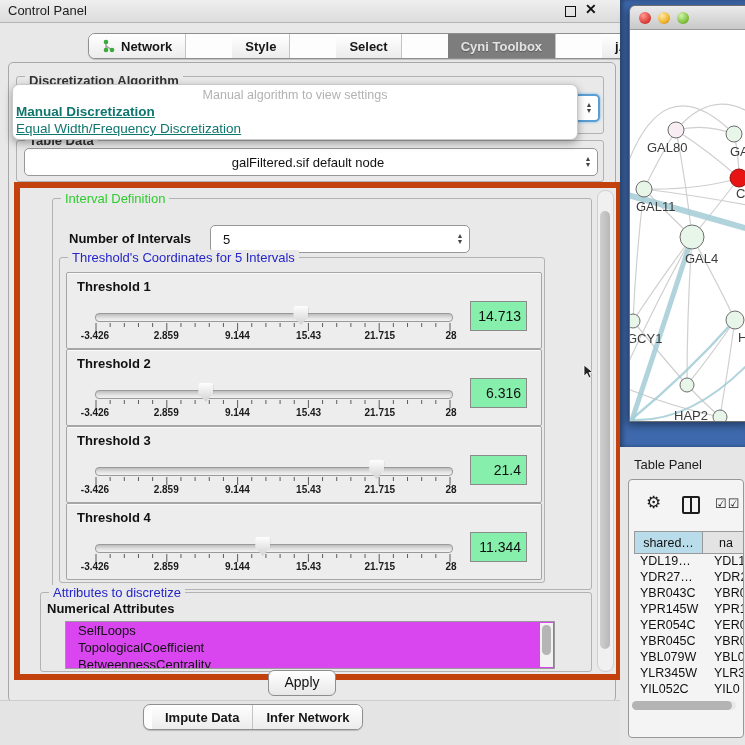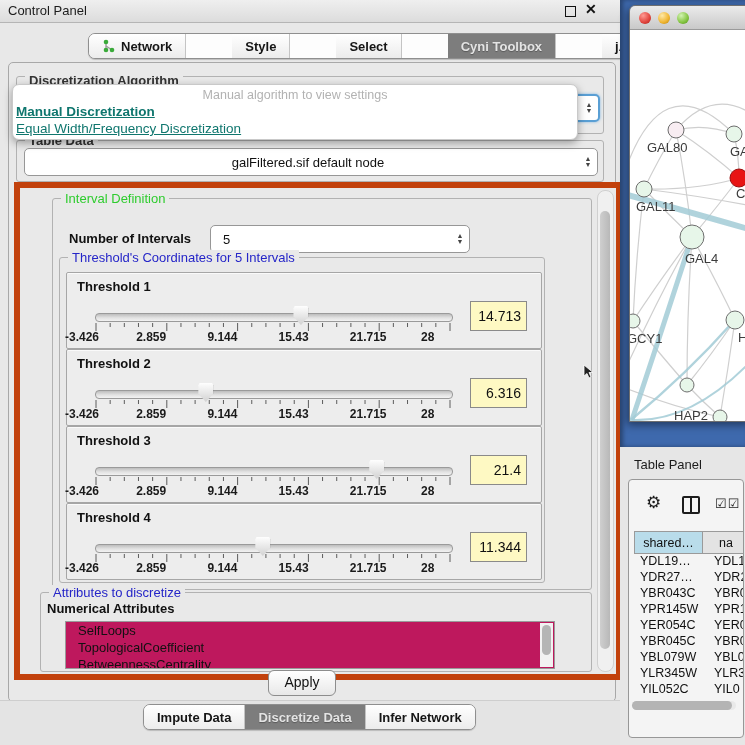--- a/index.html
+++ b/index.html
@@ -59,29 +59,29 @@
   .thr-row{position:absolute;left:6px;width:474px;height:75px;background:#ededed;
     border:1px solid #a6a6a6;border-radius:2px;box-shadow:inset 0 1px 0 #fafafa;}
   .thr-name{position:absolute;left:10px;top:6px;font-size:13px;font-weight:bold;color:#111;}
   .track{position:absolute;left:28px;top:40px;width:356px;height:7px;border-radius:4px;
     border:1px solid #9a9a9a;background:linear-gradient(#bdbdbd,#e2e2e2 55%,#f2f2f2);}
   .thumb{position:absolute;top:33px;width:15px;height:19px;
     background:linear-gradient(#fefefe,#d2d2d2);
     clip-path:polygon(8% 0,92% 0,100% 12%,100% 55%,50% 100%,0 55%,0 12%);
     filter:drop-shadow(0 0 1px #777);}
   .ticks{position:absolute;left:28px;top:50px;}
-  .tick-label{position:absolute;top:57px;width:60px;text-align:left;
-    font-size:12px;font-weight:bold;color:#1a1a1a;}
+  .tick-label{position:absolute;top:57px;width:60px;text-align:center;
+    font-size:10px;font-weight:bold;color:#1a1a1a;}
   .thr-value{position:absolute;right:14px;top:28px;width:50px;height:28px;
-    background:#fef9c3;border:1px solid #8a8a8a;font-size:14px;color:#111;
+    background:#86efac;border:1px solid #8a8a8a;font-size:14px;color:#111;
     text-align:right;line-height:28px;padding-right:5px;}
 
   .bold-label{font-size:13px;font-weight:bold;color:#111;}
 
-  .attr-list{position:absolute;background:#be185d;border:1px solid #9a9a9a;overflow:hidden;}
+  .attr-list{position:absolute;background:#d946ef;border:1px solid #9a9a9a;overflow:hidden;}
   .attr-item{font-size:13px;color:#111;line-height:17px;padding-left:12px;white-space:nowrap;}
   .list-scroll{position:absolute;top:1px;right:1px;width:13px;height:44px;background:#f2f2f2;}
   .list-thumb{position:absolute;left:1.5px;top:2px;width:9px;height:30px;
     background:#b5b5b5;border-radius:5px;}
 
   .apply-btn{left:268px;top:670px;width:66px;height:24px;
     background:linear-gradient(#ffffff,#e8e8e8);border:1px solid #8d8d8d;
     border-radius:6px;font-size:14px;color:#111;text-align:center;line-height:22px;}
 
   .bottom-strip{left:0;top:700px;width:620px;height:45px;background:#e4e4e4;
@@ -390,26 +390,23 @@
   </div>
 
   <div class="vscroll">
       <div class="vthumb"></div>
     </div>
 </div>
 
 <div class="abs apply-btn">Apply</div>
 
 <div class="abs bottom-strip"></div>
-<div class="abs tabstrip" id="bottomTabs" style="left:143px;top:704px;z-index:5;">
+<div class="abs tabstrip" id="bottomTabs" style="left:143px;top:704px;z-index:5;padding-left:8px;">
     <div class="tabseg">
       <span>Impute Data</span>
-    </div>
-    <div class="tabseg sel">
-      <span>Discretize Data</span>
     </div>
     <div class="tabseg">
       <span>Infer Network</span>
     </div>
   </div>
 
 <div class="abs desktop"></div>
 
 <div class="abs net-window">
   <div class="net-titlebar">

